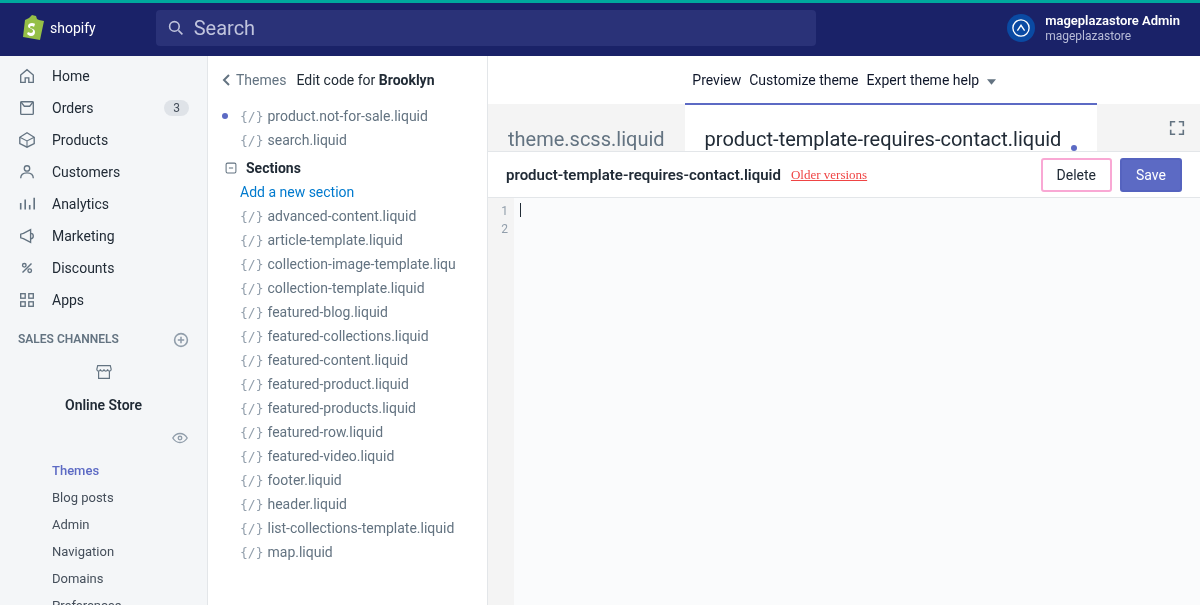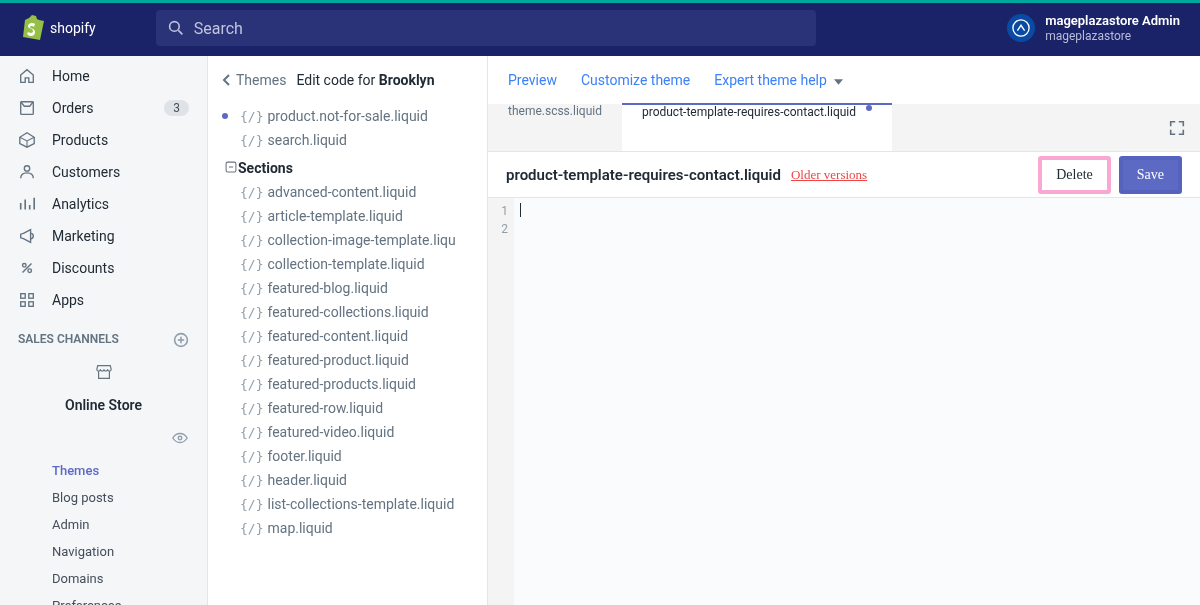--- a/index.html
+++ b/index.html
@@ -4,21 +4,21 @@
 <style>
 * { margin: 0; padding: 0; box-sizing: border-box; font-family: -apple-system, BlinkMacSystemFont, "Segoe UI", Roboto, sans-serif; }
 body { width: 1200px; height: 605px; overflow: hidden; background: #fff; }
 
 .topbar { height: 56px; background: #1a2268; display: flex; align-items: center; padding: 0 20px; color: #fff; }
 .topbar-accent { position: absolute; top: 0; left: 0; right: 0; height: 3px; background: #00a99d; }
 .logo { display: flex; align-items: center; gap: 6px; font-size: 14px; font-weight: 400; margin-right: 60px; }
 .logo svg { width: 24px; height: 26px; }
 .search-wrap { flex: 1; max-width: 660px; }
 .search { display: flex; align-items: center; background: #2a3278; height: 36px; border-radius: 4px; padding: 0 12px; color: #fff; gap: 10px; }
-.search input { background: transparent; border: none; outline: none; color: #c4b5fd; font-size: 16px; flex: 1; }
+.search input { background: transparent; border: none; outline: none; color: #c4b5fd; font-size: 20px; flex: 1; }
 .search input::placeholder { color: #c0c4dd; }
 .user-block { margin-left: auto; display: flex; align-items: center; gap: 10px; }
 .avatar { width: 28px; height: 28px; border-radius: 50%; background: #0a4aa3; display: flex; align-items: center; justify-content: center; }
 .user-text { font-size: 13px; line-height: 1.2; }
 .user-sub { font-size: 12px; color: #b8bcd8; }
 
 .layout { display: flex; height: calc(605px - 56px); }
 
 .sidebar { width: 208px; background: #f4f6f8; border-right: 1px solid #e3e6e9; display: flex; flex-direction: column; padding-top: 4px; font-size: 14px; color: #212b36; overflow-y: auto; }
 .nav-item { display: flex; align-items: center; padding: 7px 18px; gap: 16px; cursor: pointer; color: #212b36; }
@@ -32,36 +32,36 @@
 
 .file-tree { width: 280px; border-right: 1px solid #e3e6e9; display: flex; flex-direction: column; background: #fff; }
 .breadcrumb-bar { height: 48px; display: flex; align-items: center; padding: 0 14px; gap: 10px; border-bottom: 1px solid transparent; font-size: 14px; }
 .breadcrumb-back { display: flex; align-items: center; gap: 4px; color: #637381; cursor: pointer; }
 .breadcrumb-title { color: #212b36; }
 .tree-scroll { flex: 1; overflow-y: auto; overflow-x: hidden; position: relative; }
 .tree-scroll::-webkit-scrollbar { width: 10px; }
 .tree-scroll::-webkit-scrollbar-thumb { background: #c4cdd5; border-radius: 5px; }
 .tree-item { padding: 4px 16px 4px 32px; font-size: 14px; color: #637381; cursor: pointer; white-space: nowrap; display: flex; align-items: center; gap: 4px; position: relative; }
 .tree-item.modified::before { content: ""; position: absolute; left: 14px; top: 50%; transform: translateY(-50%); width: 6px; height: 6px; background: #5c6ac4; border-radius: 50%; }
-.tree-folder { padding: 8px 16px 4px 16px; font-size: 14px; font-weight: 700; color: #212b36; display: flex; align-items: flex-start; }
+.tree-folder { padding: 8px 16px 4px 16px; font-size: 14px; font-weight: 700; color: #212b36; display: flex; align-items: center; gap: 8px; }
 .tree-add { padding: 4px 16px 4px 32px; font-size: 14px; color: #007ace; cursor: pointer; }
 .code-icon { color: #919eab; font-family: monospace; font-size: 13px; }
 
 .editor-area { flex: 1; display: flex; flex-direction: column; background: #fff; min-width: 0; }
-.top-actions { height: 48px; display: flex; align-items: center; justify-content: flex-start; padding: 0 20px; gap: 24px; font-size: 14px; color: #3b82f6; }
+.top-actions { height: 48px; display: flex; align-items: center; justify-content: center; padding: 0 20px; gap: 8px; font-size: 14px; color: #0f172a; }
 .top-actions .action { cursor: pointer; }
 .tab-bar { height: 48px; background: #f4f4f4; display: flex; align-items: stretch; border-bottom: 1px solid #e3e6e9; position: relative; }
-.tab { padding: 0 20px; display: flex; align-items: flex-start; font-size: 12px; color: #637381; cursor: pointer; gap: 10px; }
+.tab { padding: 0 20px; display: flex; align-items: flex-end; font-size: 20px; color: #637381; cursor: pointer; gap: 10px; }
 .tab.active { background: #fff; color: #212b36; border-top: 2px solid #5c6ac4; margin-top: -1px; }
 .tab-dot { width: 6px; height: 6px; background: #5c6ac4; border-radius: 50%; }
 .fullscreen-icon { margin-left: auto; padding: 0 14px; display: flex; align-items: center; color: #637381; cursor: pointer; }
 .file-header { height: 46px; display: flex; align-items: center; padding: 0 18px; gap: 10px; border-bottom: 1px solid #e3e6e9; }
 .file-name { font-size: 15px; font-weight: 600; color: #212b36; }
 .older-link { font-size: 13px; color: #ef4444; text-decoration: underline; cursor: pointer; font-family: Liberation Serif, serif; }
-.btn { padding: 7px 14px; border-radius: 3px; font-size: 14px; cursor: pointer; border: 4px solid #f9a8d4; background: #fff; color: #212b36; font-family: Liberation Serif, serif; }
+.btn { padding: 7px 14px; border-radius: 3px; font-size: 14px; cursor: pointer; border: 2px solid #f9a8d4; background: #fff; color: #212b36; }
 .btn-primary { background: #5c6ac4; border-color: #5563bf; color: #fff; }
 .file-actions { margin-left: auto; display: flex; gap: 8px; }
 .code-editor { flex: 1; display: flex; background: #fafbfc; font-family: Menlo, Consolas, monospace; font-size: 12px; }
 .gutter { width: 26px; background: #f4f4f4; color: #919eab; text-align: right; padding: 4px 6px 4px 0; line-height: 1.5; }
 .code-body { flex: 1; padding: 4px 6px; position: relative; }
 .cursor { display: inline-block; width: 1px; height: 14px; background: #212b36; vertical-align: middle; }
 .chevron { display: inline-block; }
 </style>
 </head>
 <body>
@@ -241,20 +241,21 @@
     <div class="tree-scroll" id="tree-scroll">
         <div class="tree-item modified"><span class="code-icon">{/}</span> product.not-for-sale.liquid</div>
         <div class="tree-item"><span class="code-icon">{/}</span> search.liquid</div>
         <div class="tree-folder">
           <svg width="14" height="14" viewBox="0 0 20 20" fill="none" stroke="#637381" stroke-width="1.5">
             <rect x="3" y="3" width="14" height="14" rx="2"></rect>
             <line x1="7" y1="10" x2="13" y2="10"></line>
           </svg>
           <span>Sections</span>
         </div>
+        <div class="tree-add">Add a new section</div>
         <div class="tree-item"><span class="code-icon">{/}</span> advanced-content.liquid</div>
         <div class="tree-item"><span class="code-icon">{/}</span> article-template.liquid</div>
         <div class="tree-item"><span class="code-icon">{/}</span> collection-image-template.liqu</div>
         <div class="tree-item"><span class="code-icon">{/}</span> collection-template.liquid</div>
         <div class="tree-item"><span class="code-icon">{/}</span> featured-blog.liquid</div>
         <div class="tree-item"><span class="code-icon">{/}</span> featured-collections.liquid</div>
         <div class="tree-item"><span class="code-icon">{/}</span> featured-content.liquid</div>
         <div class="tree-item"><span class="code-icon">{/}</span> featured-product.liquid</div>
         <div class="tree-item"><span class="code-icon">{/}</span> featured-products.liquid</div>
         <div class="tree-item"><span class="code-icon">{/}</span> featured-row.liquid</div>

